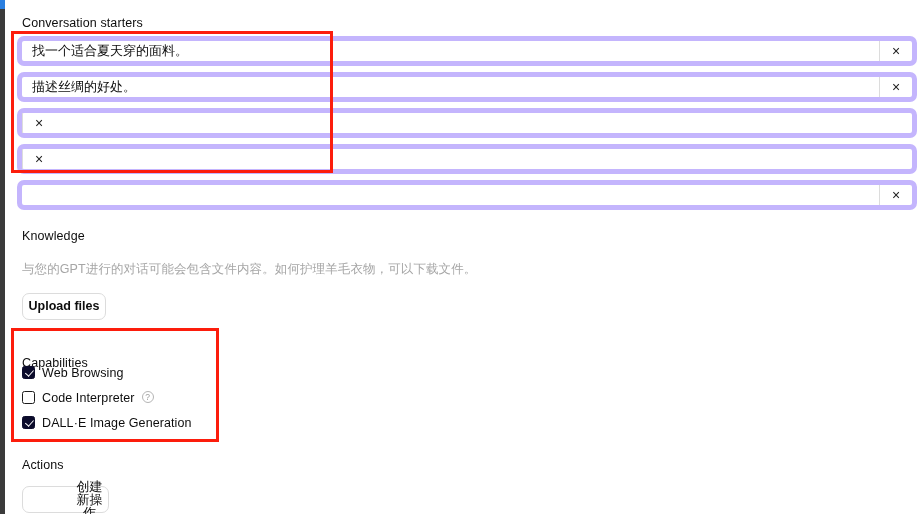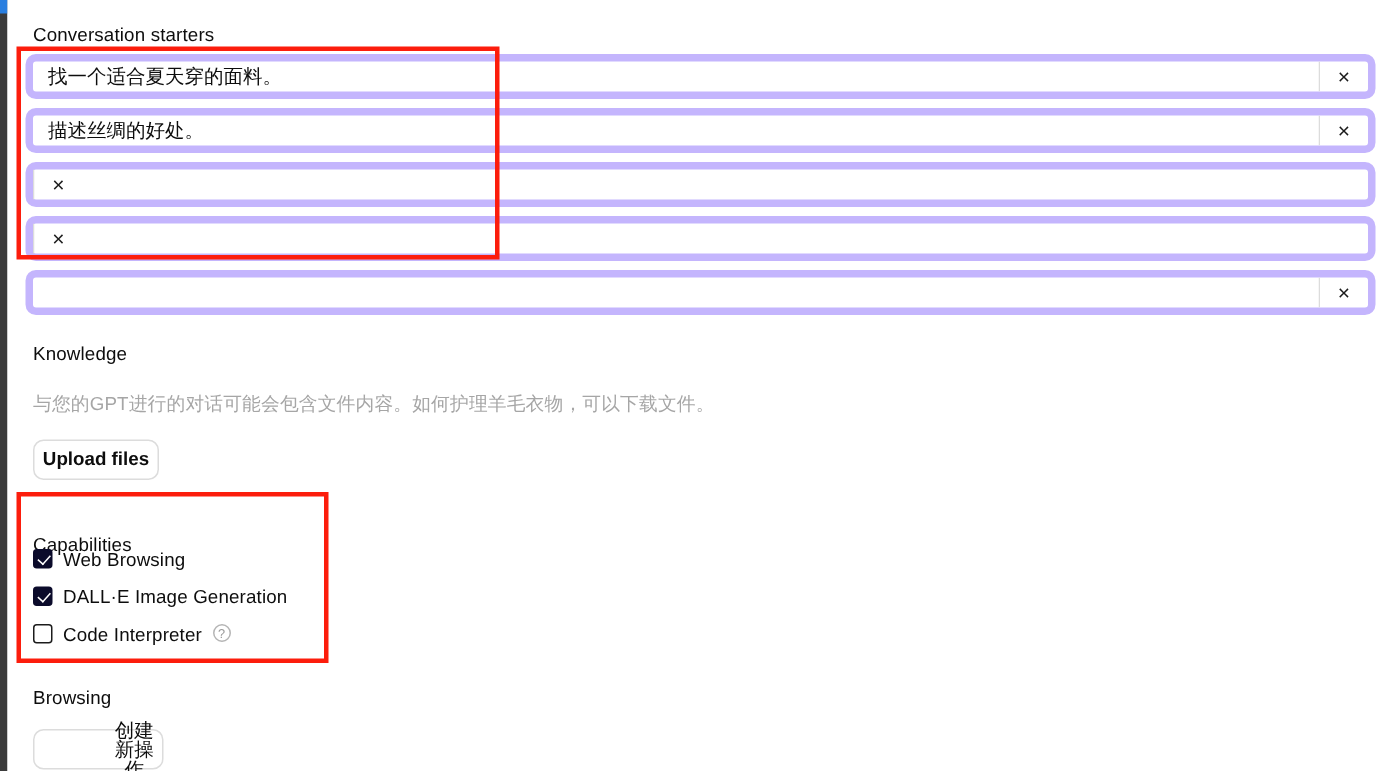--- a/index.html
+++ b/index.html
@@ -243,30 +243,30 @@
   <button class="pill-button" id="upload-files-button">Upload files</button>
 
   <div class="section-label" id="lbl-capabilities">Capabilities</div>
 
   <div id="capabilities-list">
       <div class="capability-row">
         <span class="cb checked"></span>
         <span class="cap-label">Web Browsing</span>
       </div>
       <div class="capability-row">
-        <span class="cb checked"></span>
-        <span class="cap-label">DALL·E Image Generation</span>
-      </div>
-      <div class="capability-row">
         <span class="cb unchecked"></span>
         <span class="cap-label">Code Interpreter</span>
         <span class="help-icon">?</span>
       </div>
+      <div class="capability-row">
+        <span class="cb checked"></span>
+        <span class="cap-label">DALL·E Image Generation</span>
+      </div>
     </div>
 
-  <div class="section-label" id="lbl-actions">Browsing</div>
+  <div class="section-label" id="lbl-actions">Actions</div>
 
   <button class="pill-button" id="create-action-button">创建新操作</button>
 
   <div class="annot-box" id="annot-starters"></div>
   <div class="annot-box" id="annot-capabilities"></div>
 
 </div>
 
 </body></html>

